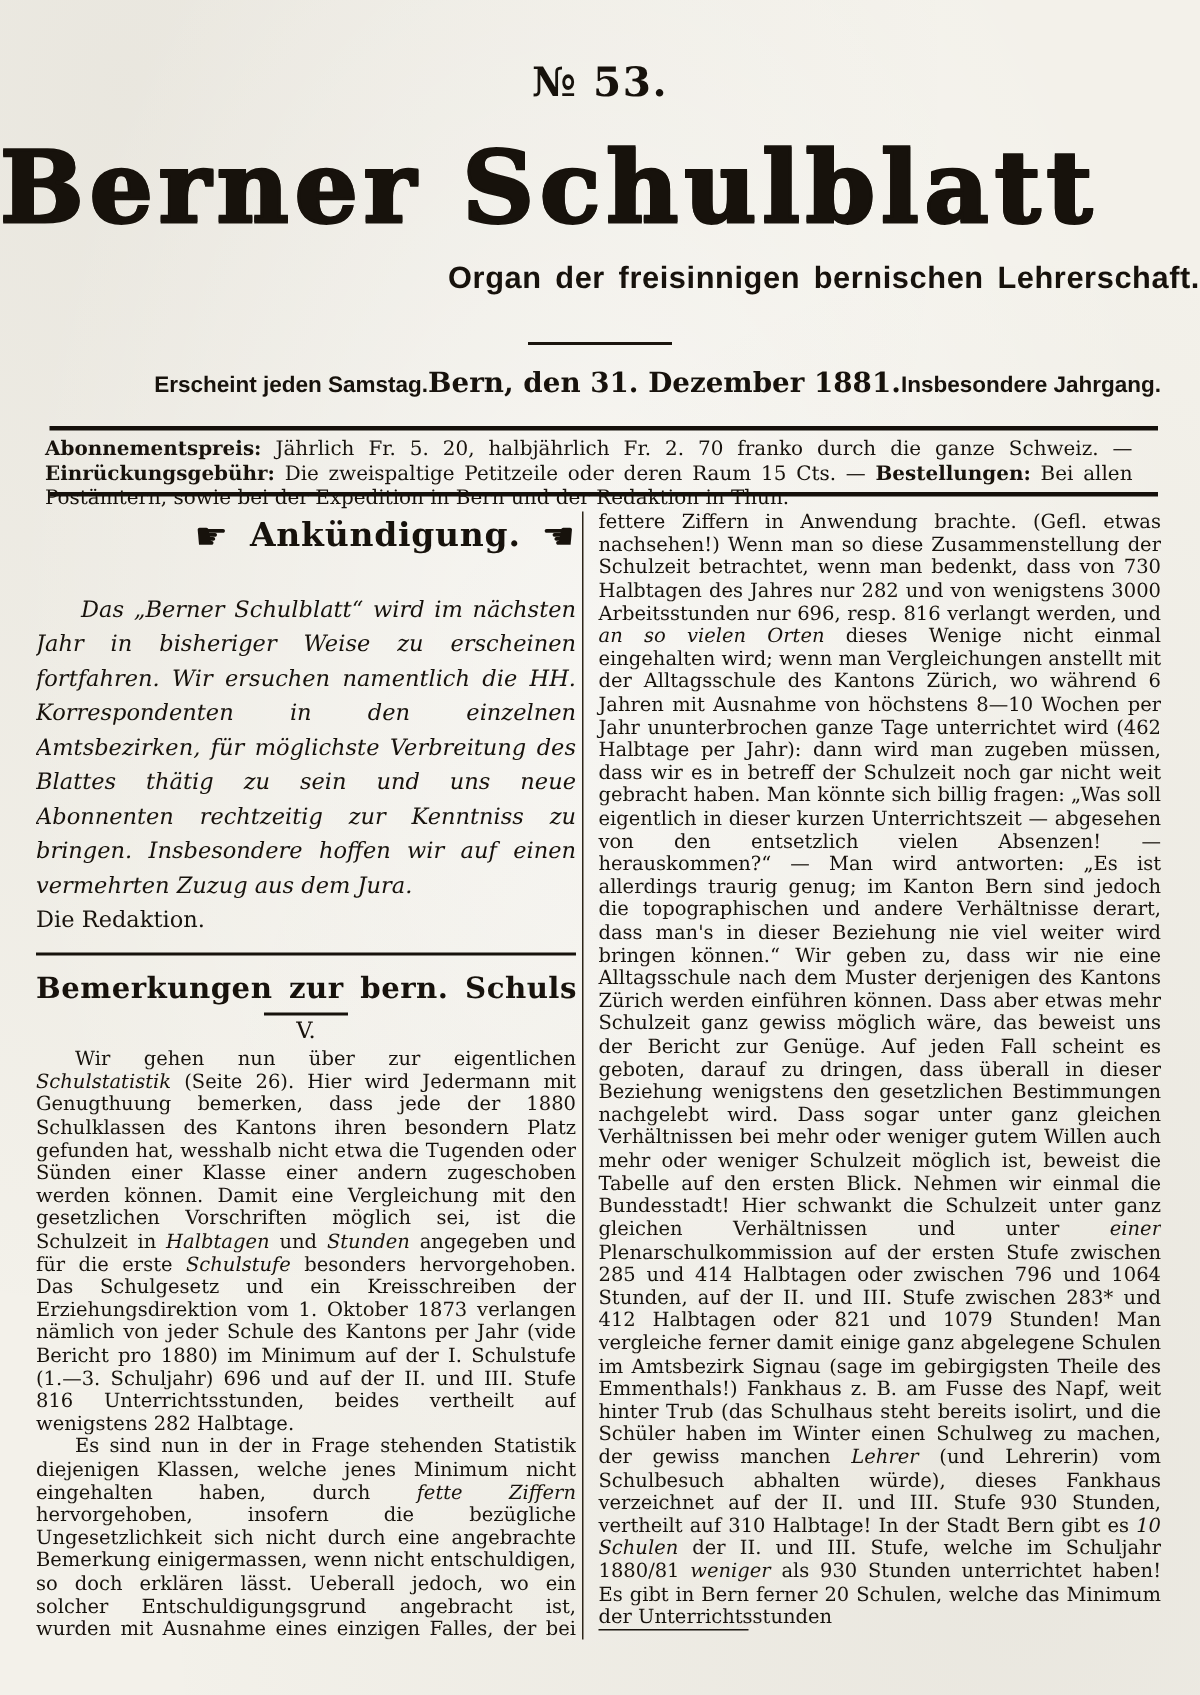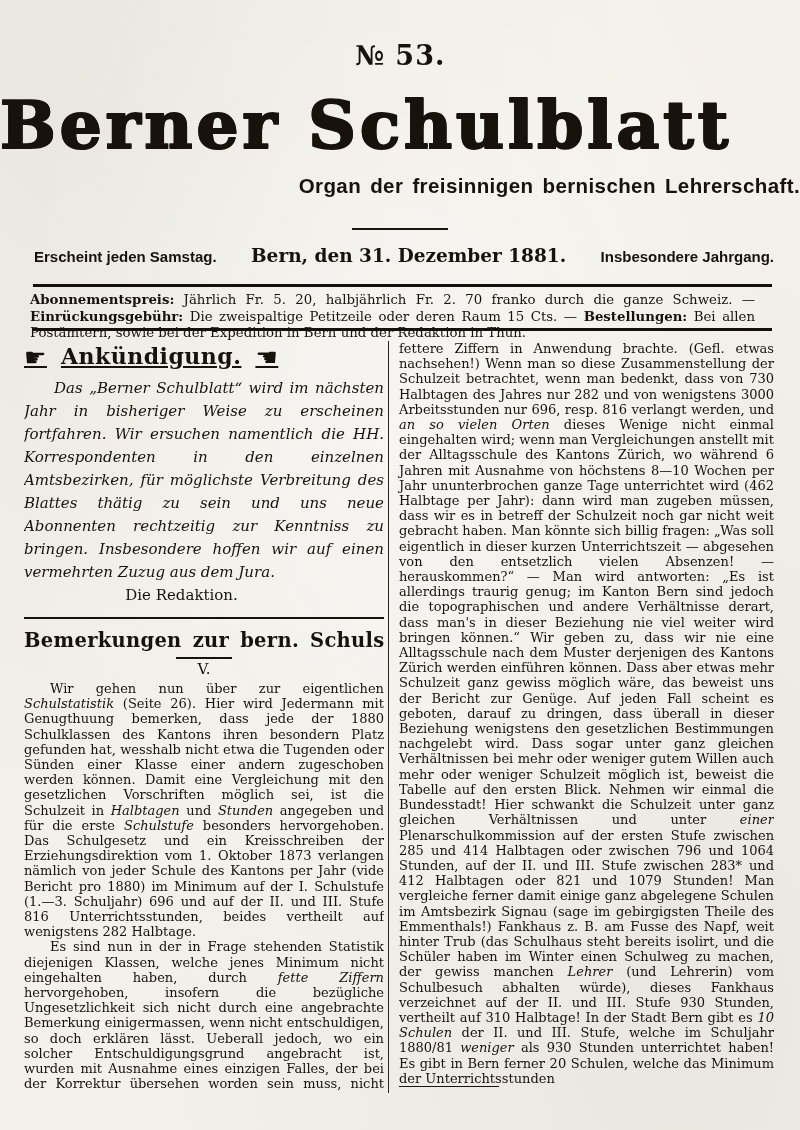--- a/index.html
+++ b/index.html
@@ -20,42 +20,42 @@
     font-size:27px;font-weight:bold;letter-spacing:1px;}
   .masthead{top:86px;left:0;width:100%;text-align:left;
     font-size:66px;font-weight:bold;letter-spacing:4px;white-space:nowrap;
     -webkit-text-stroke:2px currentColor;
     text-shadow:1px 0 0 currentColor,-1px 0 0 currentColor;}
   .subtitle{top:174px;left:0;width:100%;text-align:right;
     font-family:"Liberation Sans", sans-serif;
     font-size:20.5px;font-weight:bold;letter-spacing:0.4px;word-spacing:3px;}
   .title-rule{top:228px;left:352px;width:96px;height:2px;background:#1b150e;}
   .info-row{top:245px;left:34px;right:26px;display:flex;
-    justify-content:space-between;align-items:baseline;}
+    justify-content:flex-end;align-items:baseline;}
   .info-side{font-family:"Liberation Sans", sans-serif;font-size:15px;font-weight:bold;}
   .info-center{font-size:18.5px;font-weight:bold;}
   .rule-heavy{left:33px;right:28px;height:3px;background:#15100b;}
   .rh1{top:284px;}
   .rh2{top:328px;}
   .imprint{top:292px;left:30px;right:45px;
     font-size:13.3px;line-height:16.5px;text-align:justify;}
   .columns{top:341px;left:24px;width:750px;height:752px;display:flex;}
   .col-left{width:360px;height:100%;overflow:hidden;}
   .col-divider{width:1px;background:#2b2317;margin-left:4px;}
   .col-right{flex:1;height:100%;overflow:hidden;padding-left:10px;
     display:flex;flex-direction:column;}
-  .ann-head{text-align:left;font-size:22px;font-weight:bold;
-    margin:2px 0 5px;letter-spacing:0.5px;text-decoration:underline;}
+  .ann-head{text-align:right;font-size:22px;font-weight:bold;
+    margin:2px 0 23px;letter-spacing:0.5px;}
   .manicule{font-family:"DejaVu Sans", sans-serif;font-size:25px;
     font-weight:normal;vertical-align:-2px;}
   .man-r{margin-right:14px;}
   .man-l{margin-left:14px;}
   .ann-body{font-size:15px;line-height:23px;text-align:justify;
     text-indent:30px;margin:0;font-style:italic;}
-  .ann-sig{text-align:center;padding-right:45px;font-size:15px;
+  .ann-sig{text-align:left;padding-right:45px;font-size:15px;
     line-height:22px;margin:0;}
   .sect-rule{height:2px;background:#17120c;margin:11px 0 0;}
   .art-title{text-align:center;font-weight:bold;font-size:19.5px;
     letter-spacing:0.3px;word-spacing:4px;margin:10px 0 0;white-space:nowrap;}
   .art-rule{width:56px;height:2px;background:#17120c;margin:5px auto 1px;}
   .sect-no{text-align:center;font-size:15px;margin:0 0 3px;}
   .body-text p{font-size:13px;line-height:15.2px;text-align:justify;
     text-indent:26px;margin:0;}
   .body-text p.cont{text-indent:0;}
   .footnote{margin-top:auto;padding-bottom:26px;}

